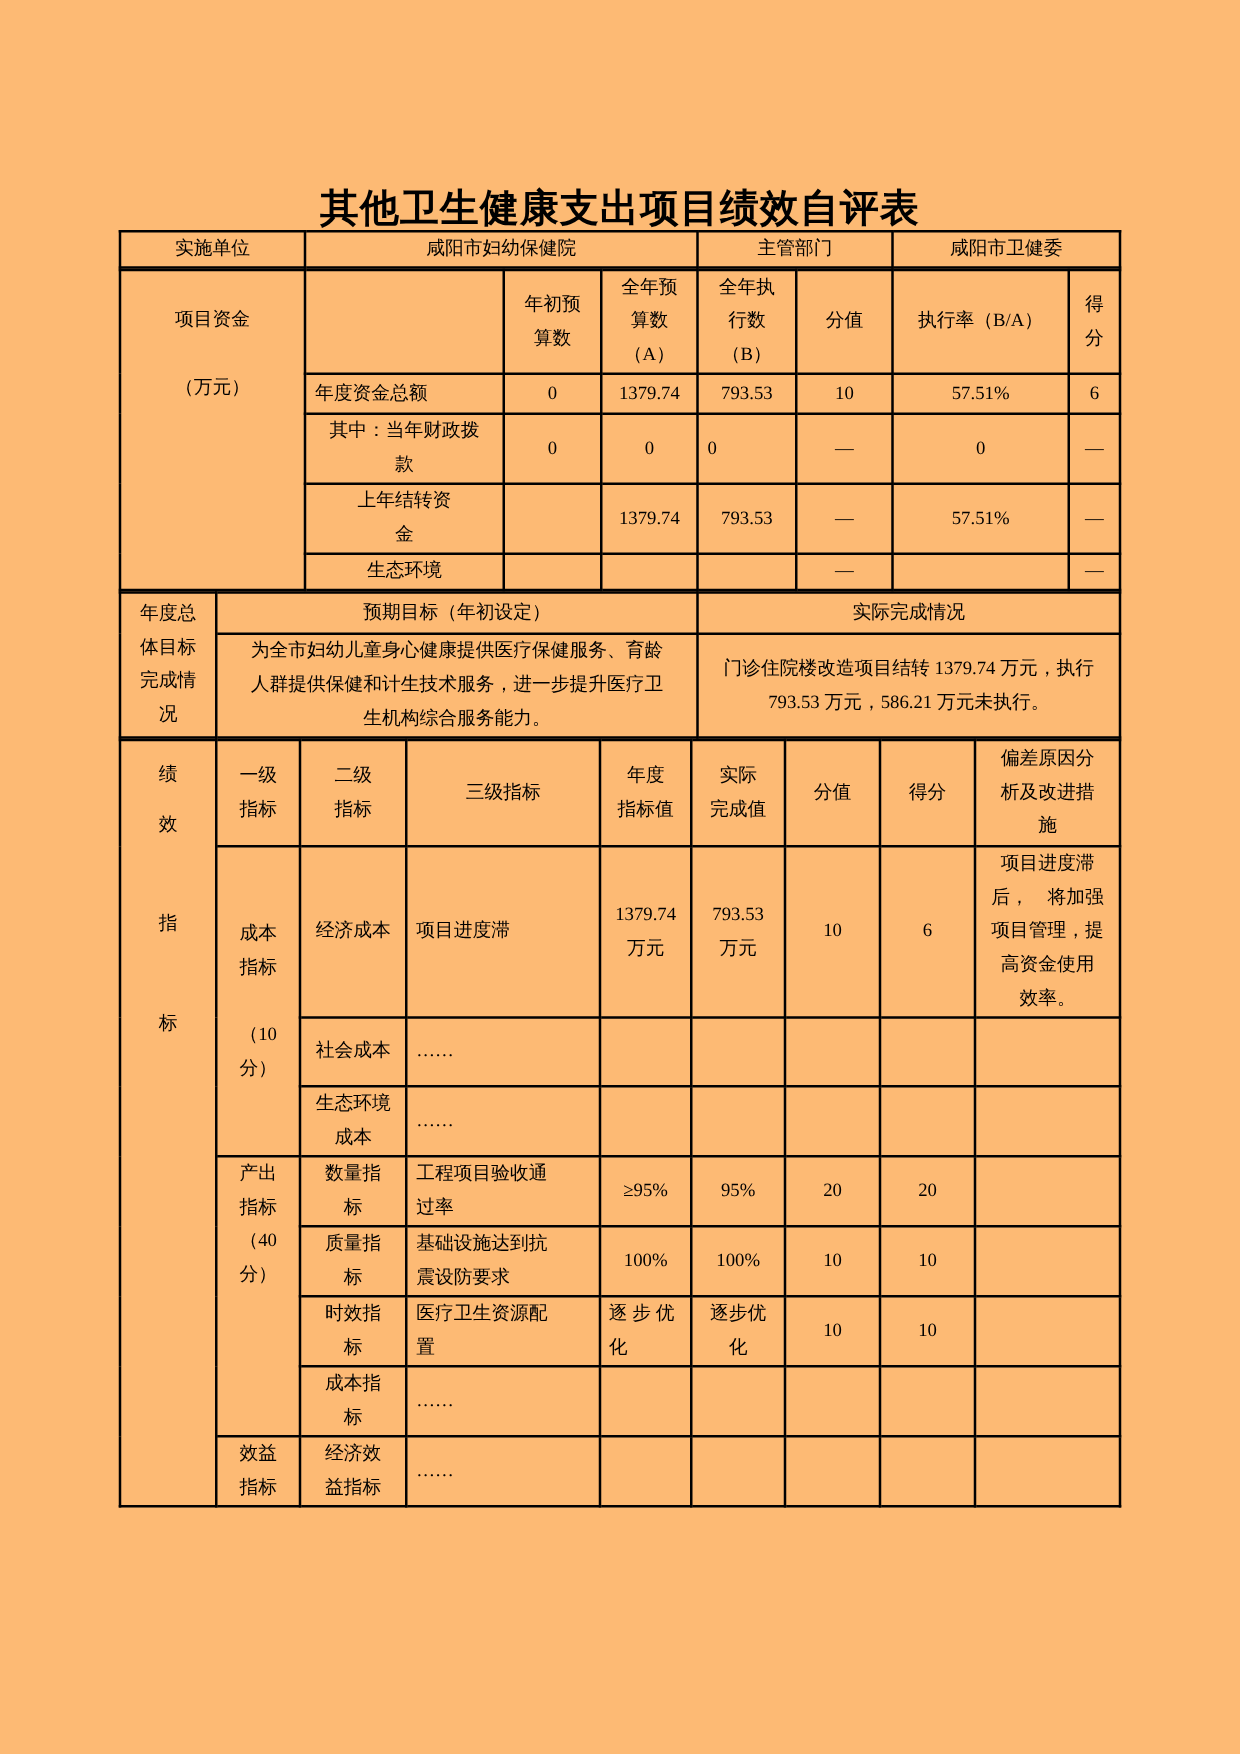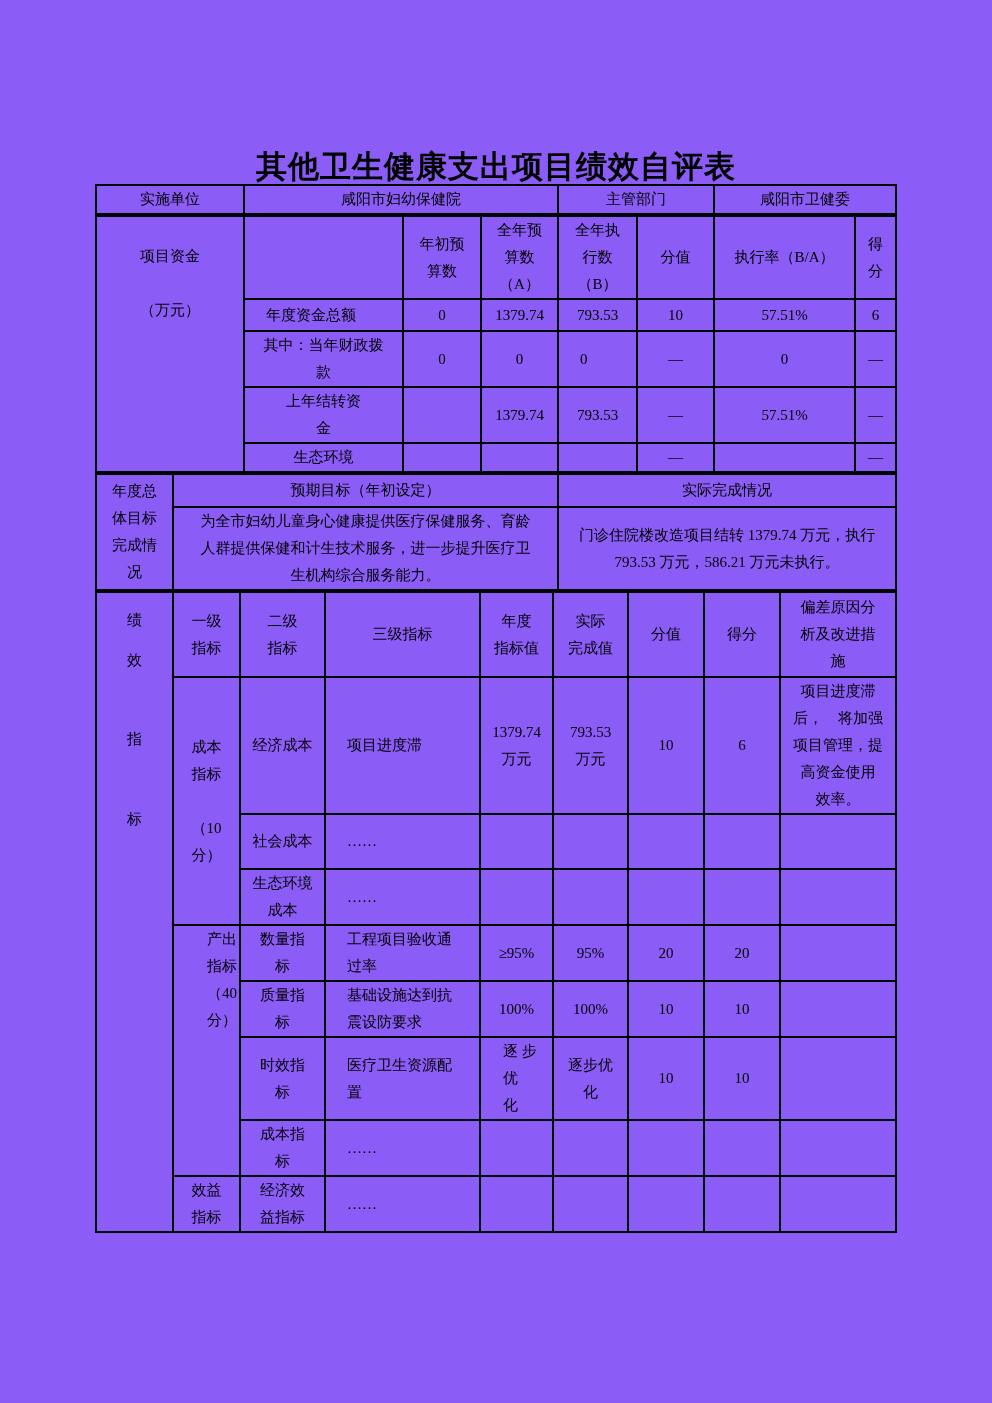--- a/index.html
+++ b/index.html
@@ -1,38 +1,38 @@
 <!DOCTYPE html>
 <html><head>
 <meta charset="utf-8">
 <style>
   html,body{margin:0;padding:0;background:#e8e8e8;}
   .page{
-    width:992px;height:1403px;background:#8b5cf6;margin:0 auto;
+    width:992px;height:1403px;background:#fdba74;margin:0 auto;
     font-family:"Liberation Serif","DejaVu Serif",serif;color:#000;
     padding-top:150px;box-sizing:border-box;
   }
   .doc-title{
     width:800px;margin:0 auto;text-align:center;
     font-size:31px;font-weight:bold;line-height:1.1;letter-spacing:1px;
   }
   .doc-subtitle{
     width:800px;margin:12px auto 6px auto;text-align:center;font-size:15px;
   }
   table{border-collapse:collapse;table-layout:fixed;width:800px;margin:0 auto;}
   td{
     border:2px solid #000;font-size:15px;line-height:1.8;
     text-align:center;vertical-align:middle;white-space:pre-line;
     padding:0 2px;overflow:hidden;word-break:break-all;
   }
-  .ta-l{text-align:left;padding-left:21px;}
-  .va-t{vertical-align:top;text-align:right;}
+  .ta-l{text-align:left;padding-left:7px;}
+  .va-t{vertical-align:top;}
   .fund-label{vertical-align:top;padding-top:26px;font-family:Liberation Serif, serif;}
   .perf-label{vertical-align:top;padding-top:8px;line-height:2.65;}
-  .just-cell{text-align:left;padding-left:22px;}
+  .just-cell{text-align:left;padding-left:6px;}
 </style>
 </head>
 <body>
 
 <div class="page">
 
   <div class="doc-title">其他卫生健康支出项目绩效自评表</div>
 
 
   <table>

